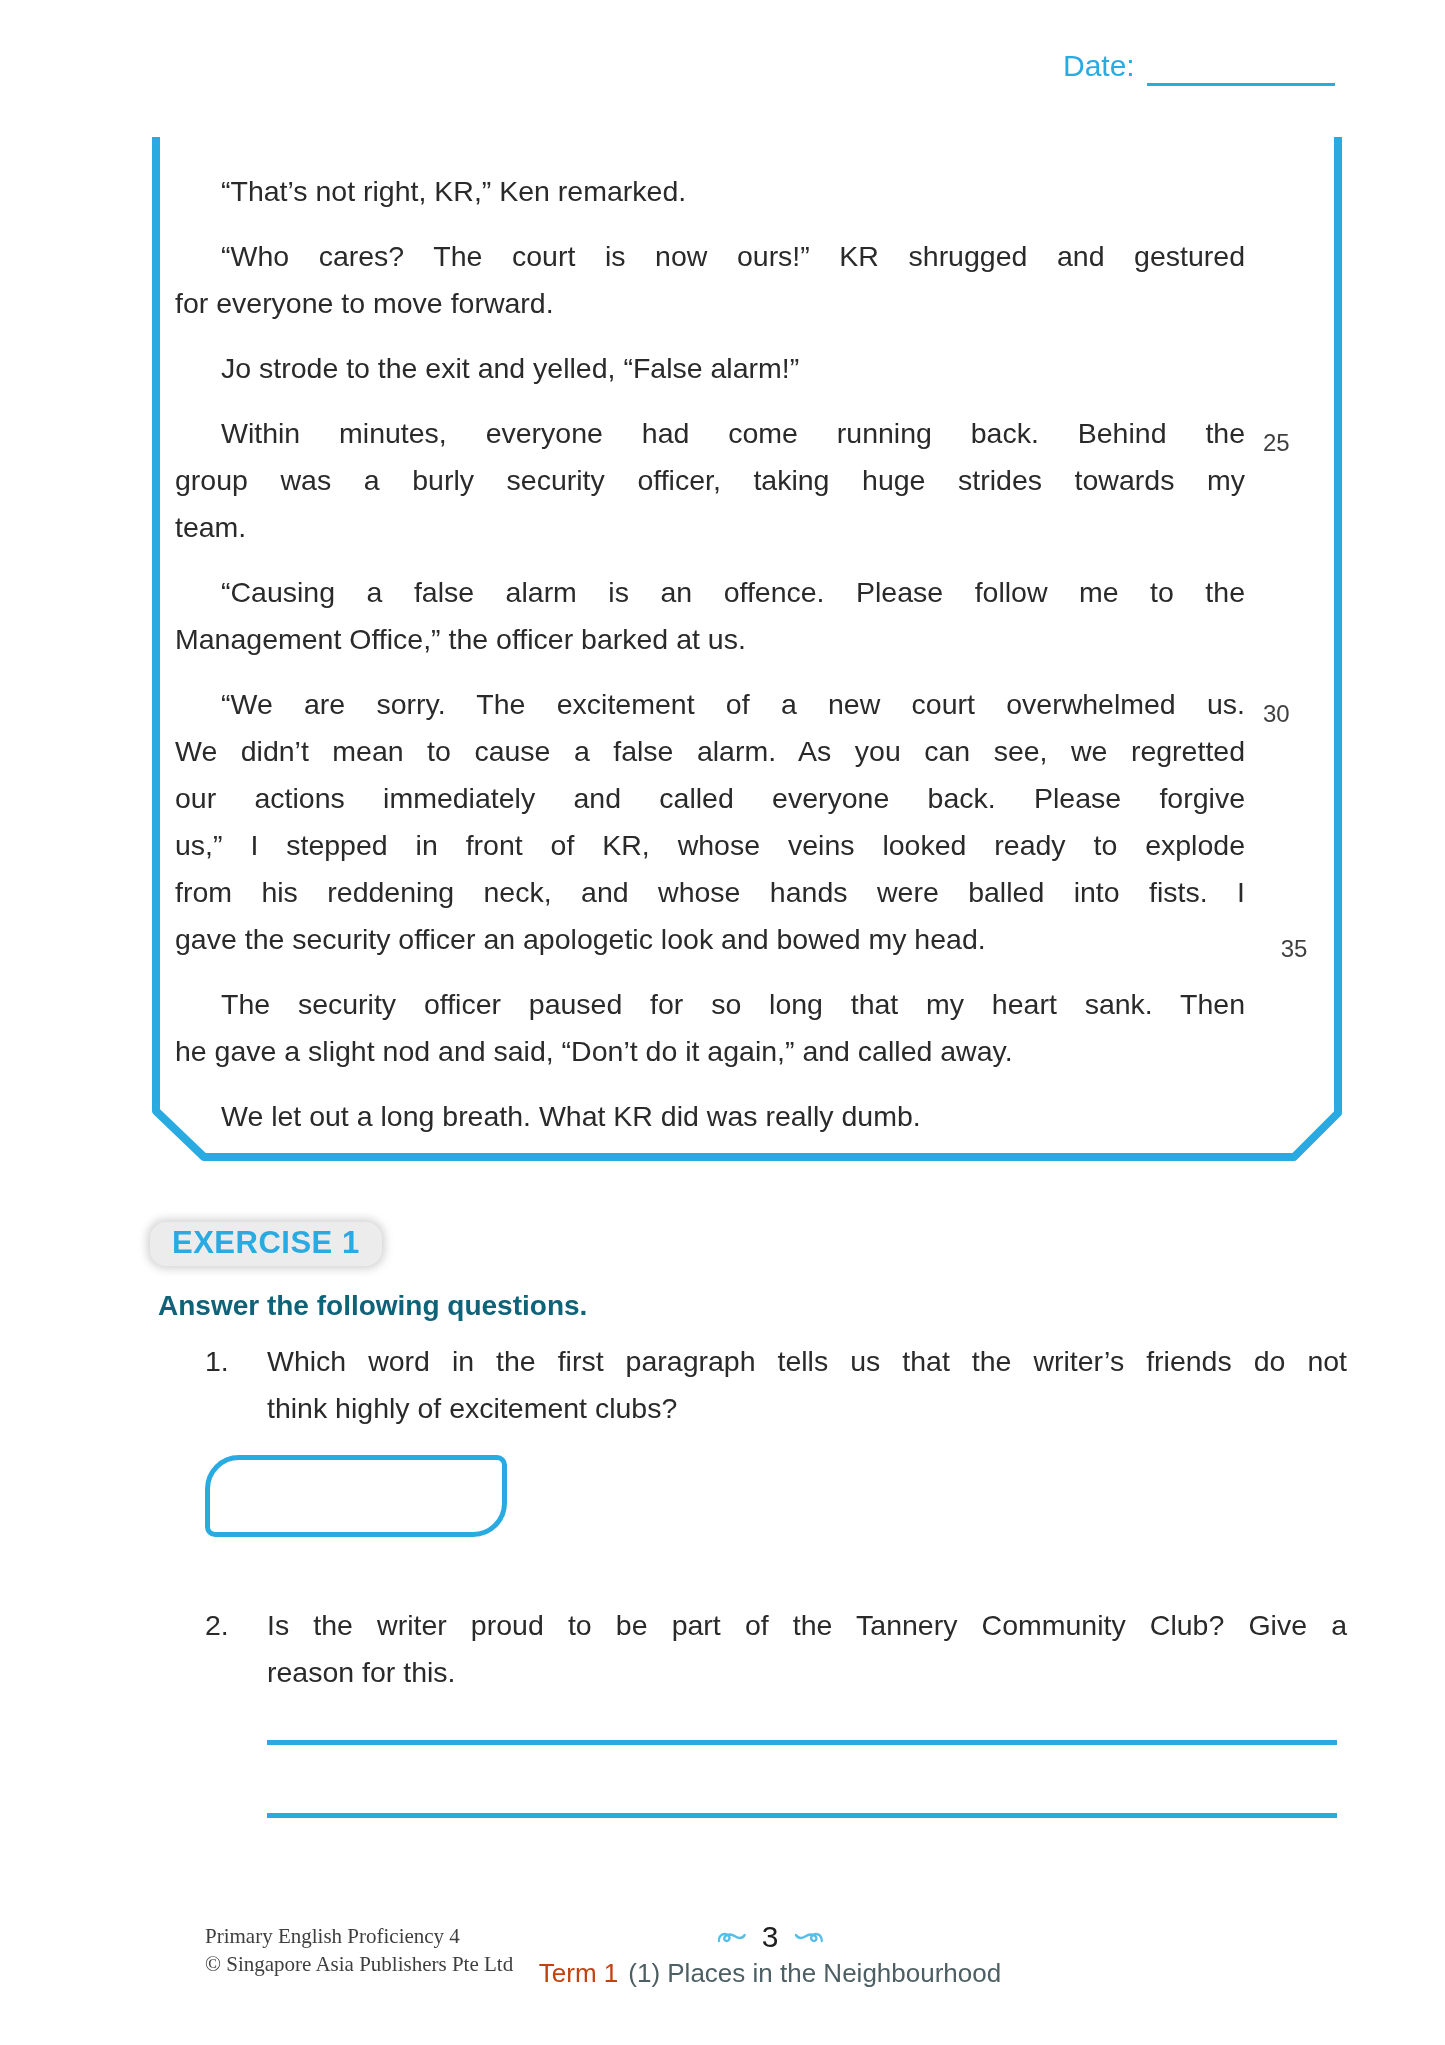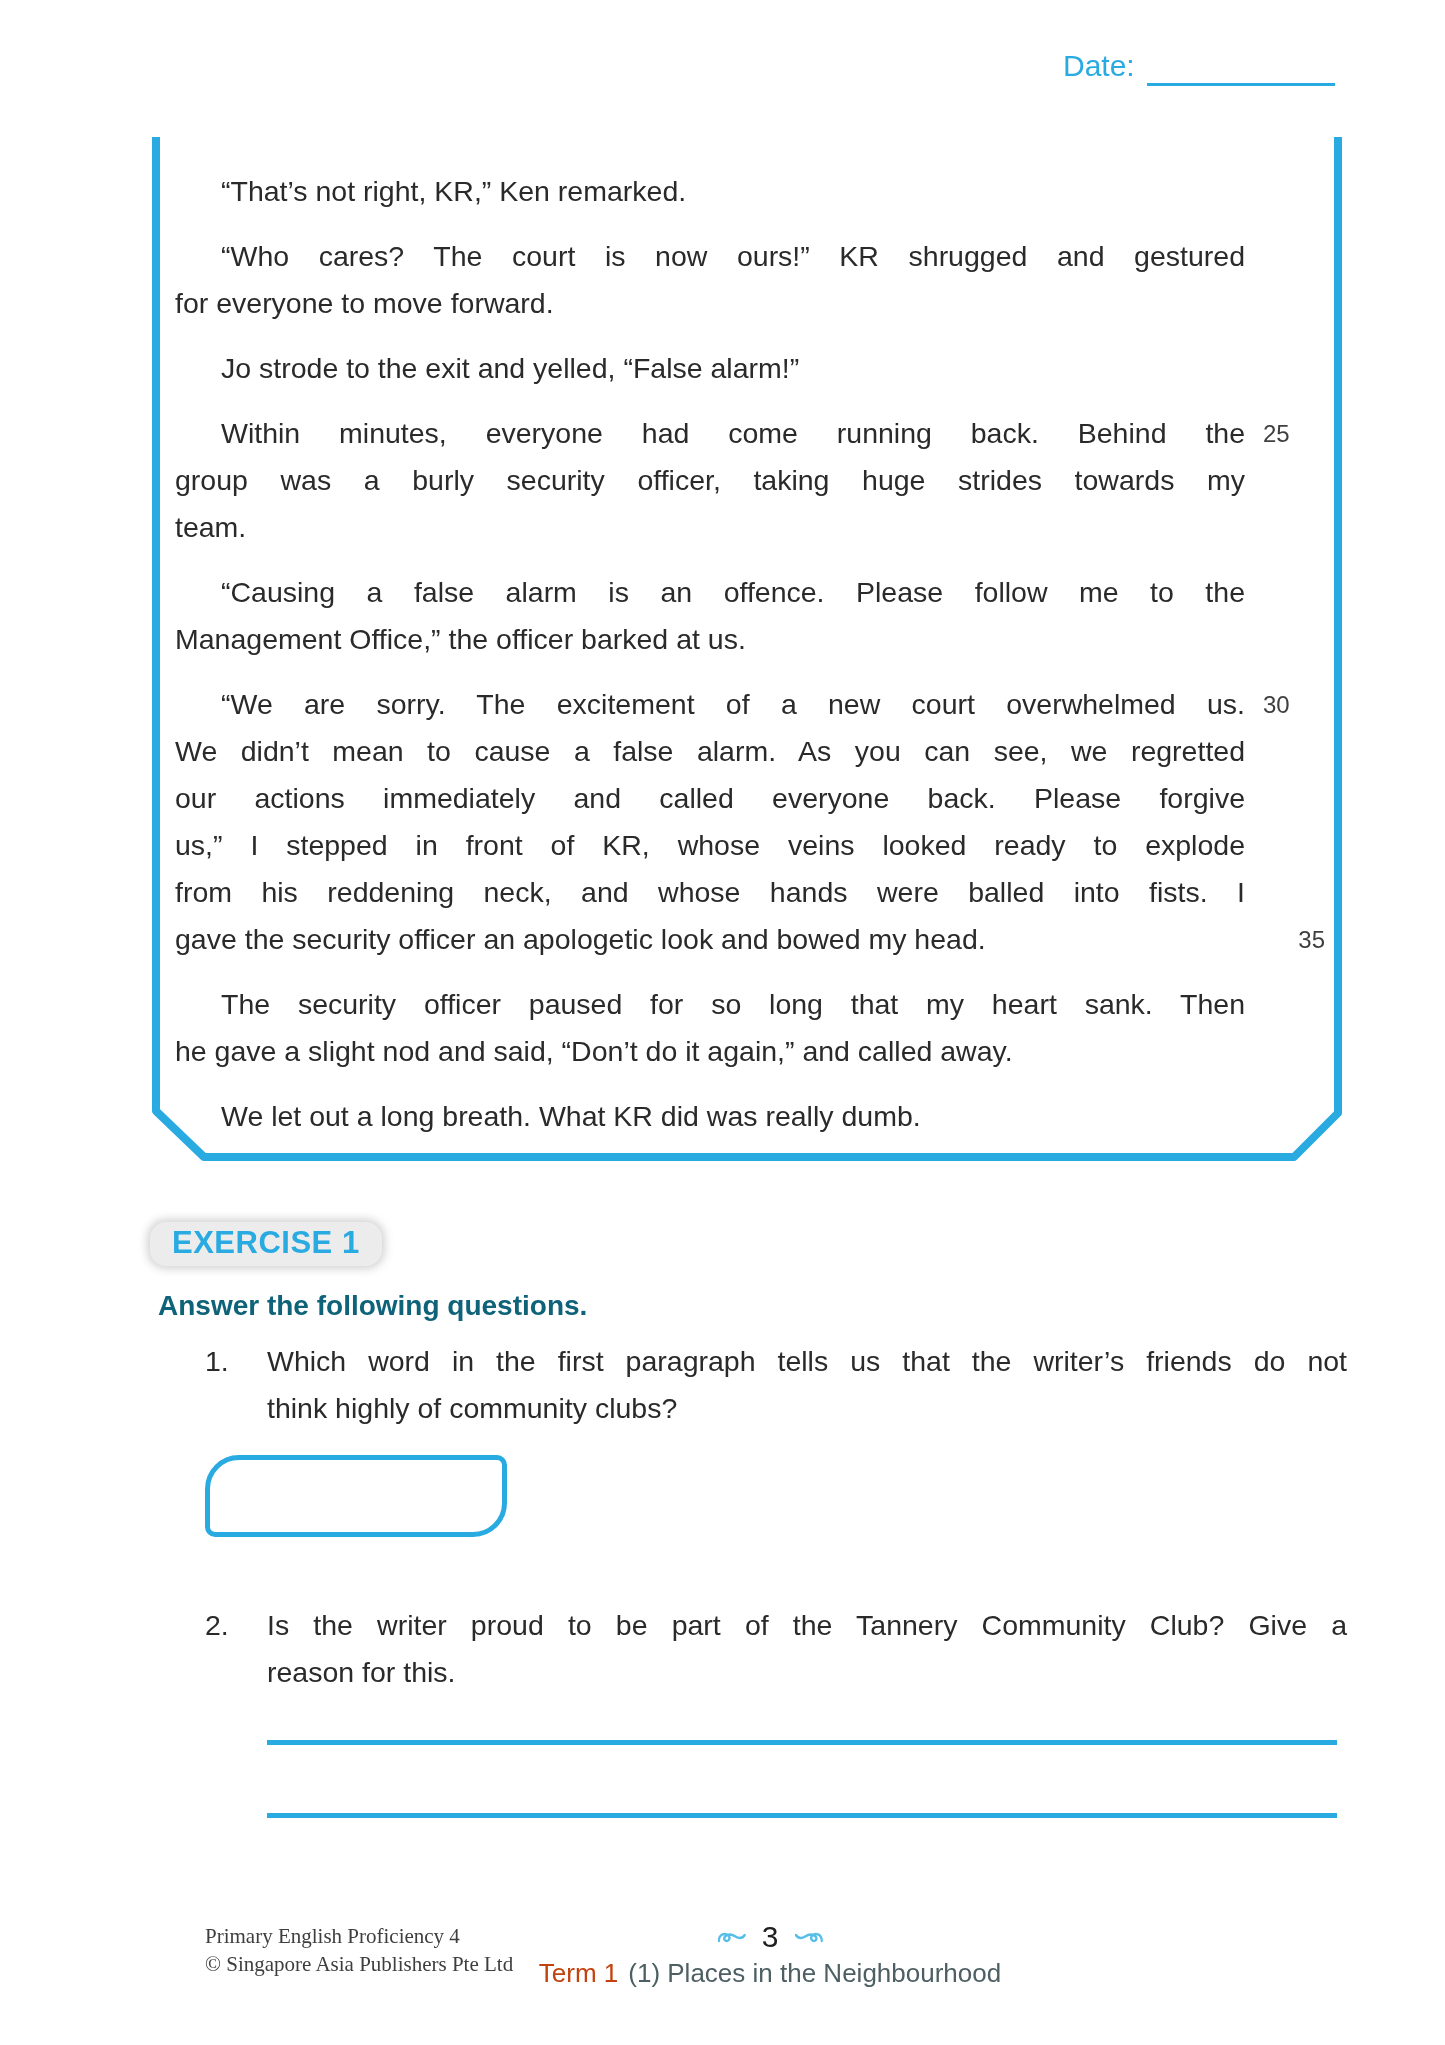--- a/index.html
+++ b/index.html
@@ -14,21 +14,21 @@
   .date-label { font-size:30px; color:#29ABE2; line-height:40px; }
   .date-line { width:188px; height:36px; border-bottom:3px solid #29ABE2; margin-left:12px; }
 
   
   .pbox-svg { position:absolute; left:152px; top:133px; }
   .passage { position:absolute; left:175px; top:150px; width:1070px; }
   .pl { position:relative; height:47px; line-height:47px; font-size:28.5px; color:#2a2a2a; white-space:nowrap; }
   .pl.just { white-space:normal; text-align:justify; text-align-last:justify; }
   .pl.indent { padding-left:46px; }
   .pl.pstart { margin-top:18px; }
-  .pl .num { position:absolute; right:-80px; top:0; width:62px; text-align:right;
+  .pl .num { position:absolute; right:-80px; top:9px; width:62px; text-align:center;
              font-size:24px; color:#3f3f3f; line-height:47px; }
 
   
   .ex-pill { position:absolute; left:150px; top:1222px; }
   .ex-pill span {
     display:inline-block; background:#ececec; border-radius:16px; padding:3px 22px 5px 22px;
     box-shadow:0 0 8px 3px rgba(140,140,140,.38);
     color:#29ABE2; font-size:31px; font-weight:700; letter-spacing:.5px;
   }
   .instruction { position:absolute; left:158px; top:1290px; font-size:28px; font-weight:700; color:#0F6379; }
@@ -97,21 +97,21 @@
 
   <div class="ex-pill">
     <span>EXERCISE 1</span>
   </div>
   <div class="instruction">Answer the following questions.</div>
 
   <div class="question q1">
     <span class="qnum">1.</span>
     <div class="qtext">
       <div class="qline just">Which word in the first paragraph tells us that the writer’s friends do not</div>
-      <div class="qline">think highly of community clubs?</div>
+      <div class="qline">think highly of excitement clubs?</div>
     </div>
   </div>
   <div class="answer-box"></div>
 
   <div class="question q2">
     <span class="qnum">2.</span>
     <div class="qtext">
       <div class="qline just">Is the writer proud to be part of the Tannery Community Club? Give a</div>
       <div class="qline">reason for this.</div>
     </div>

